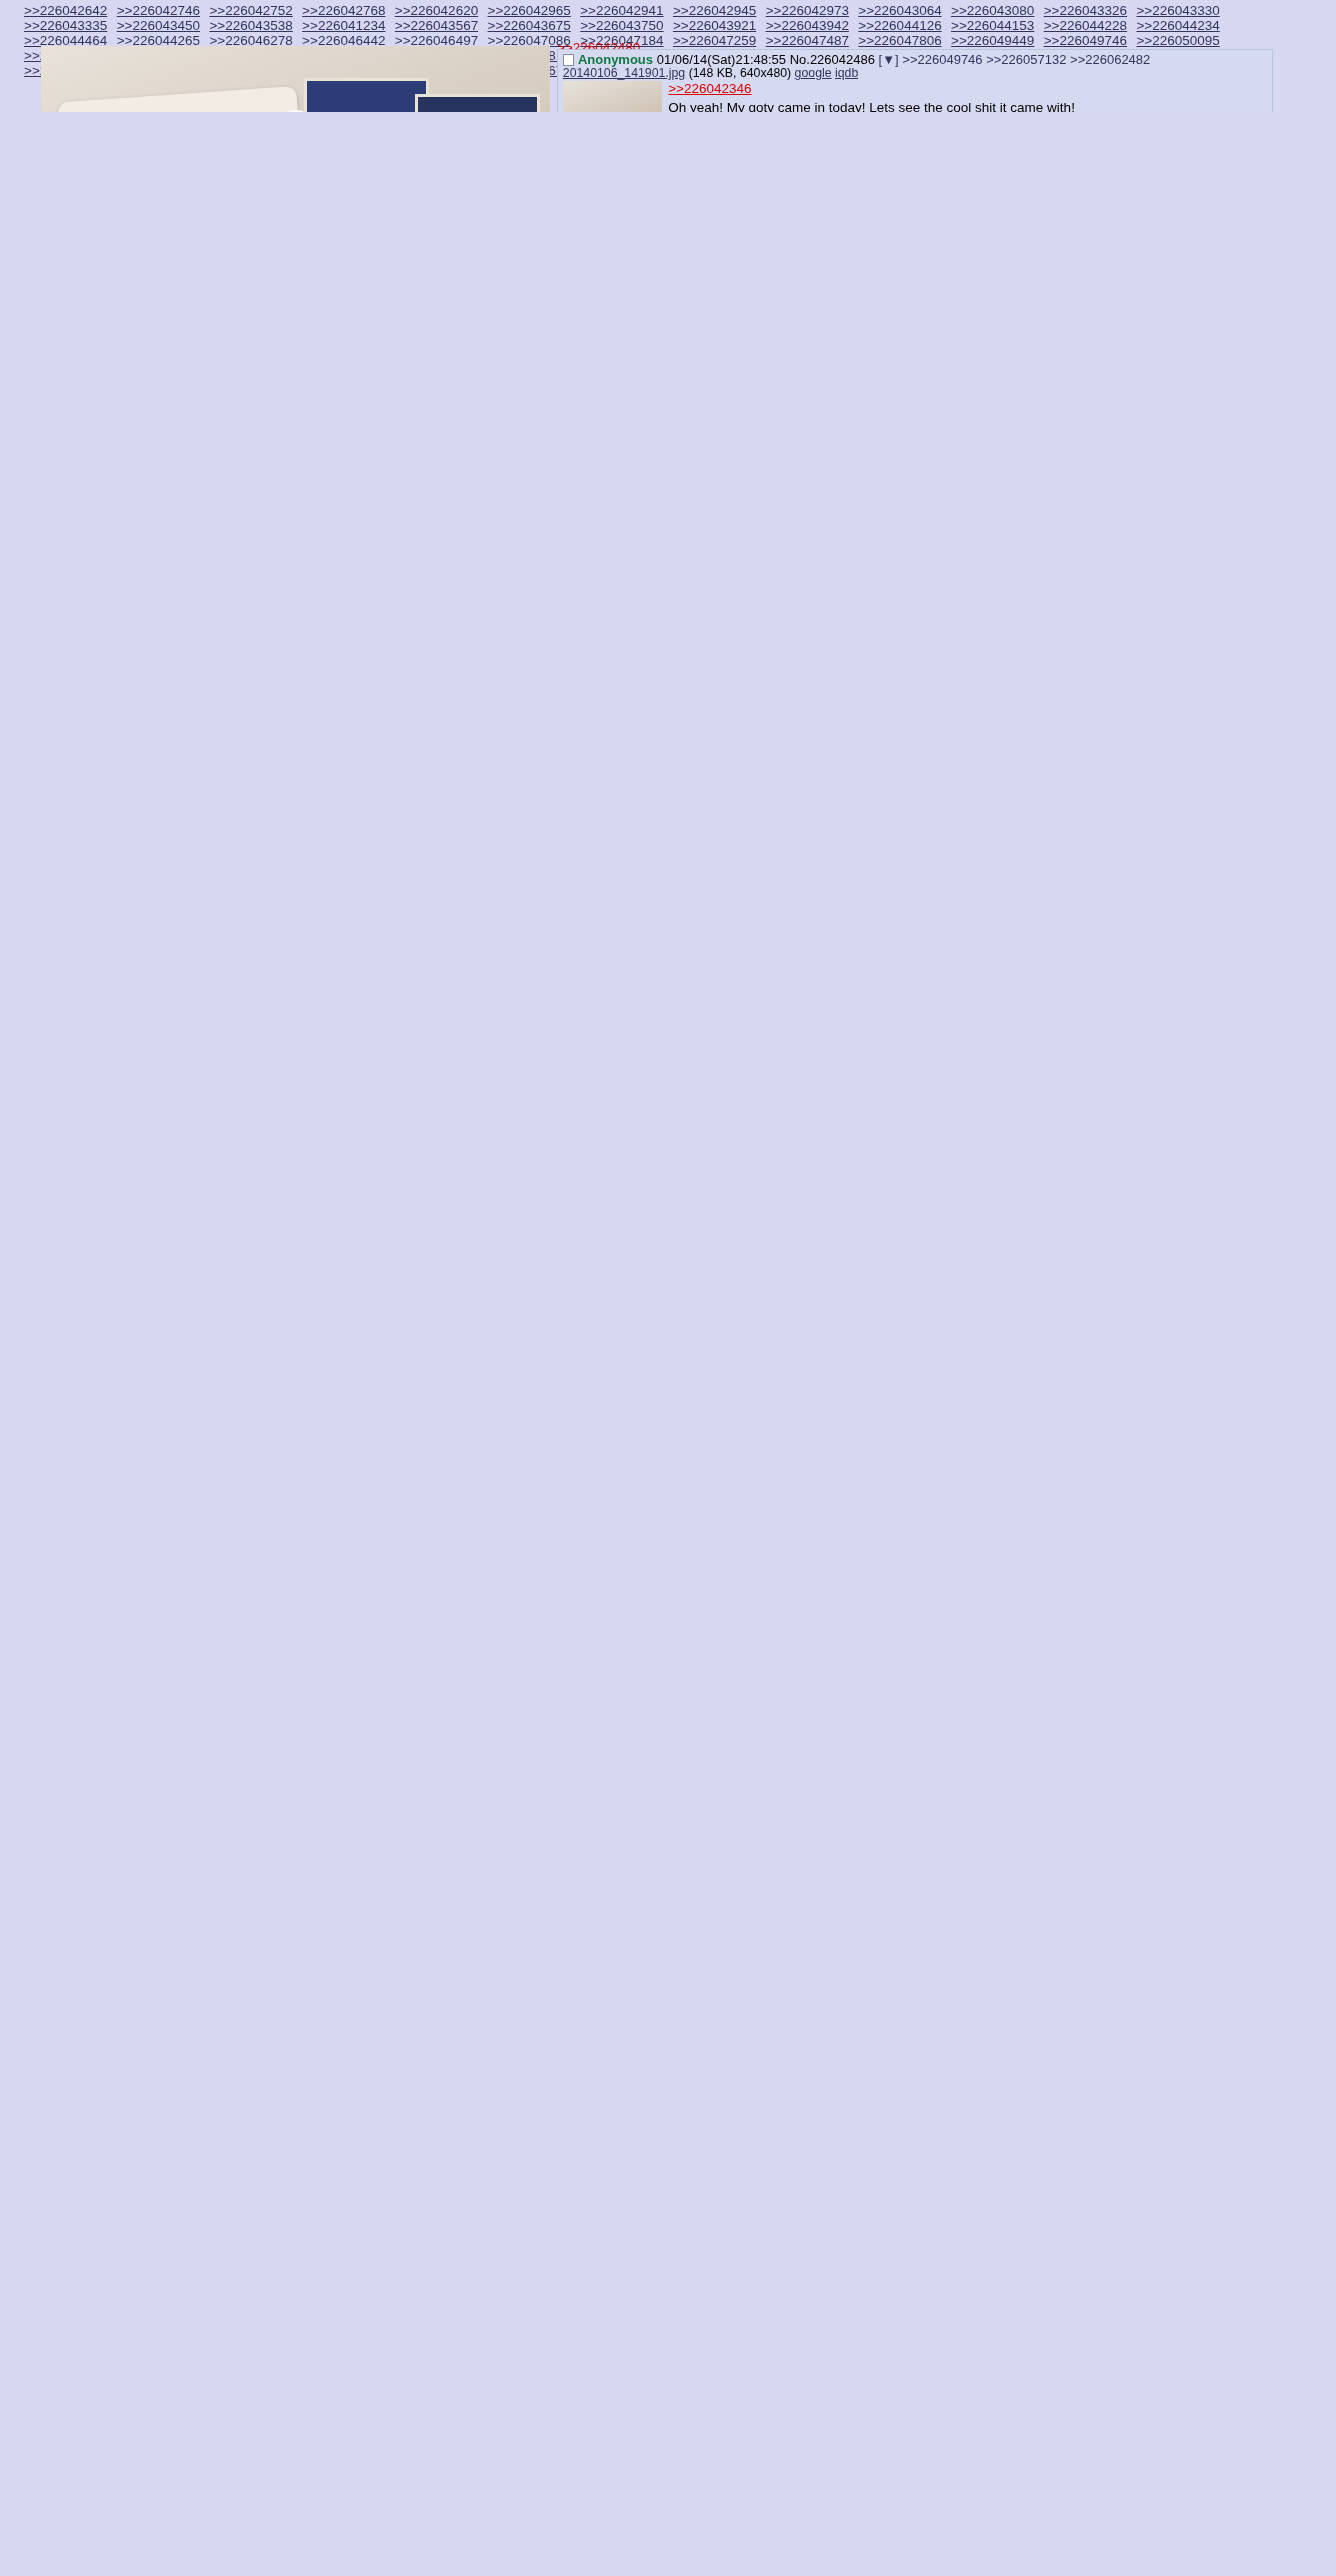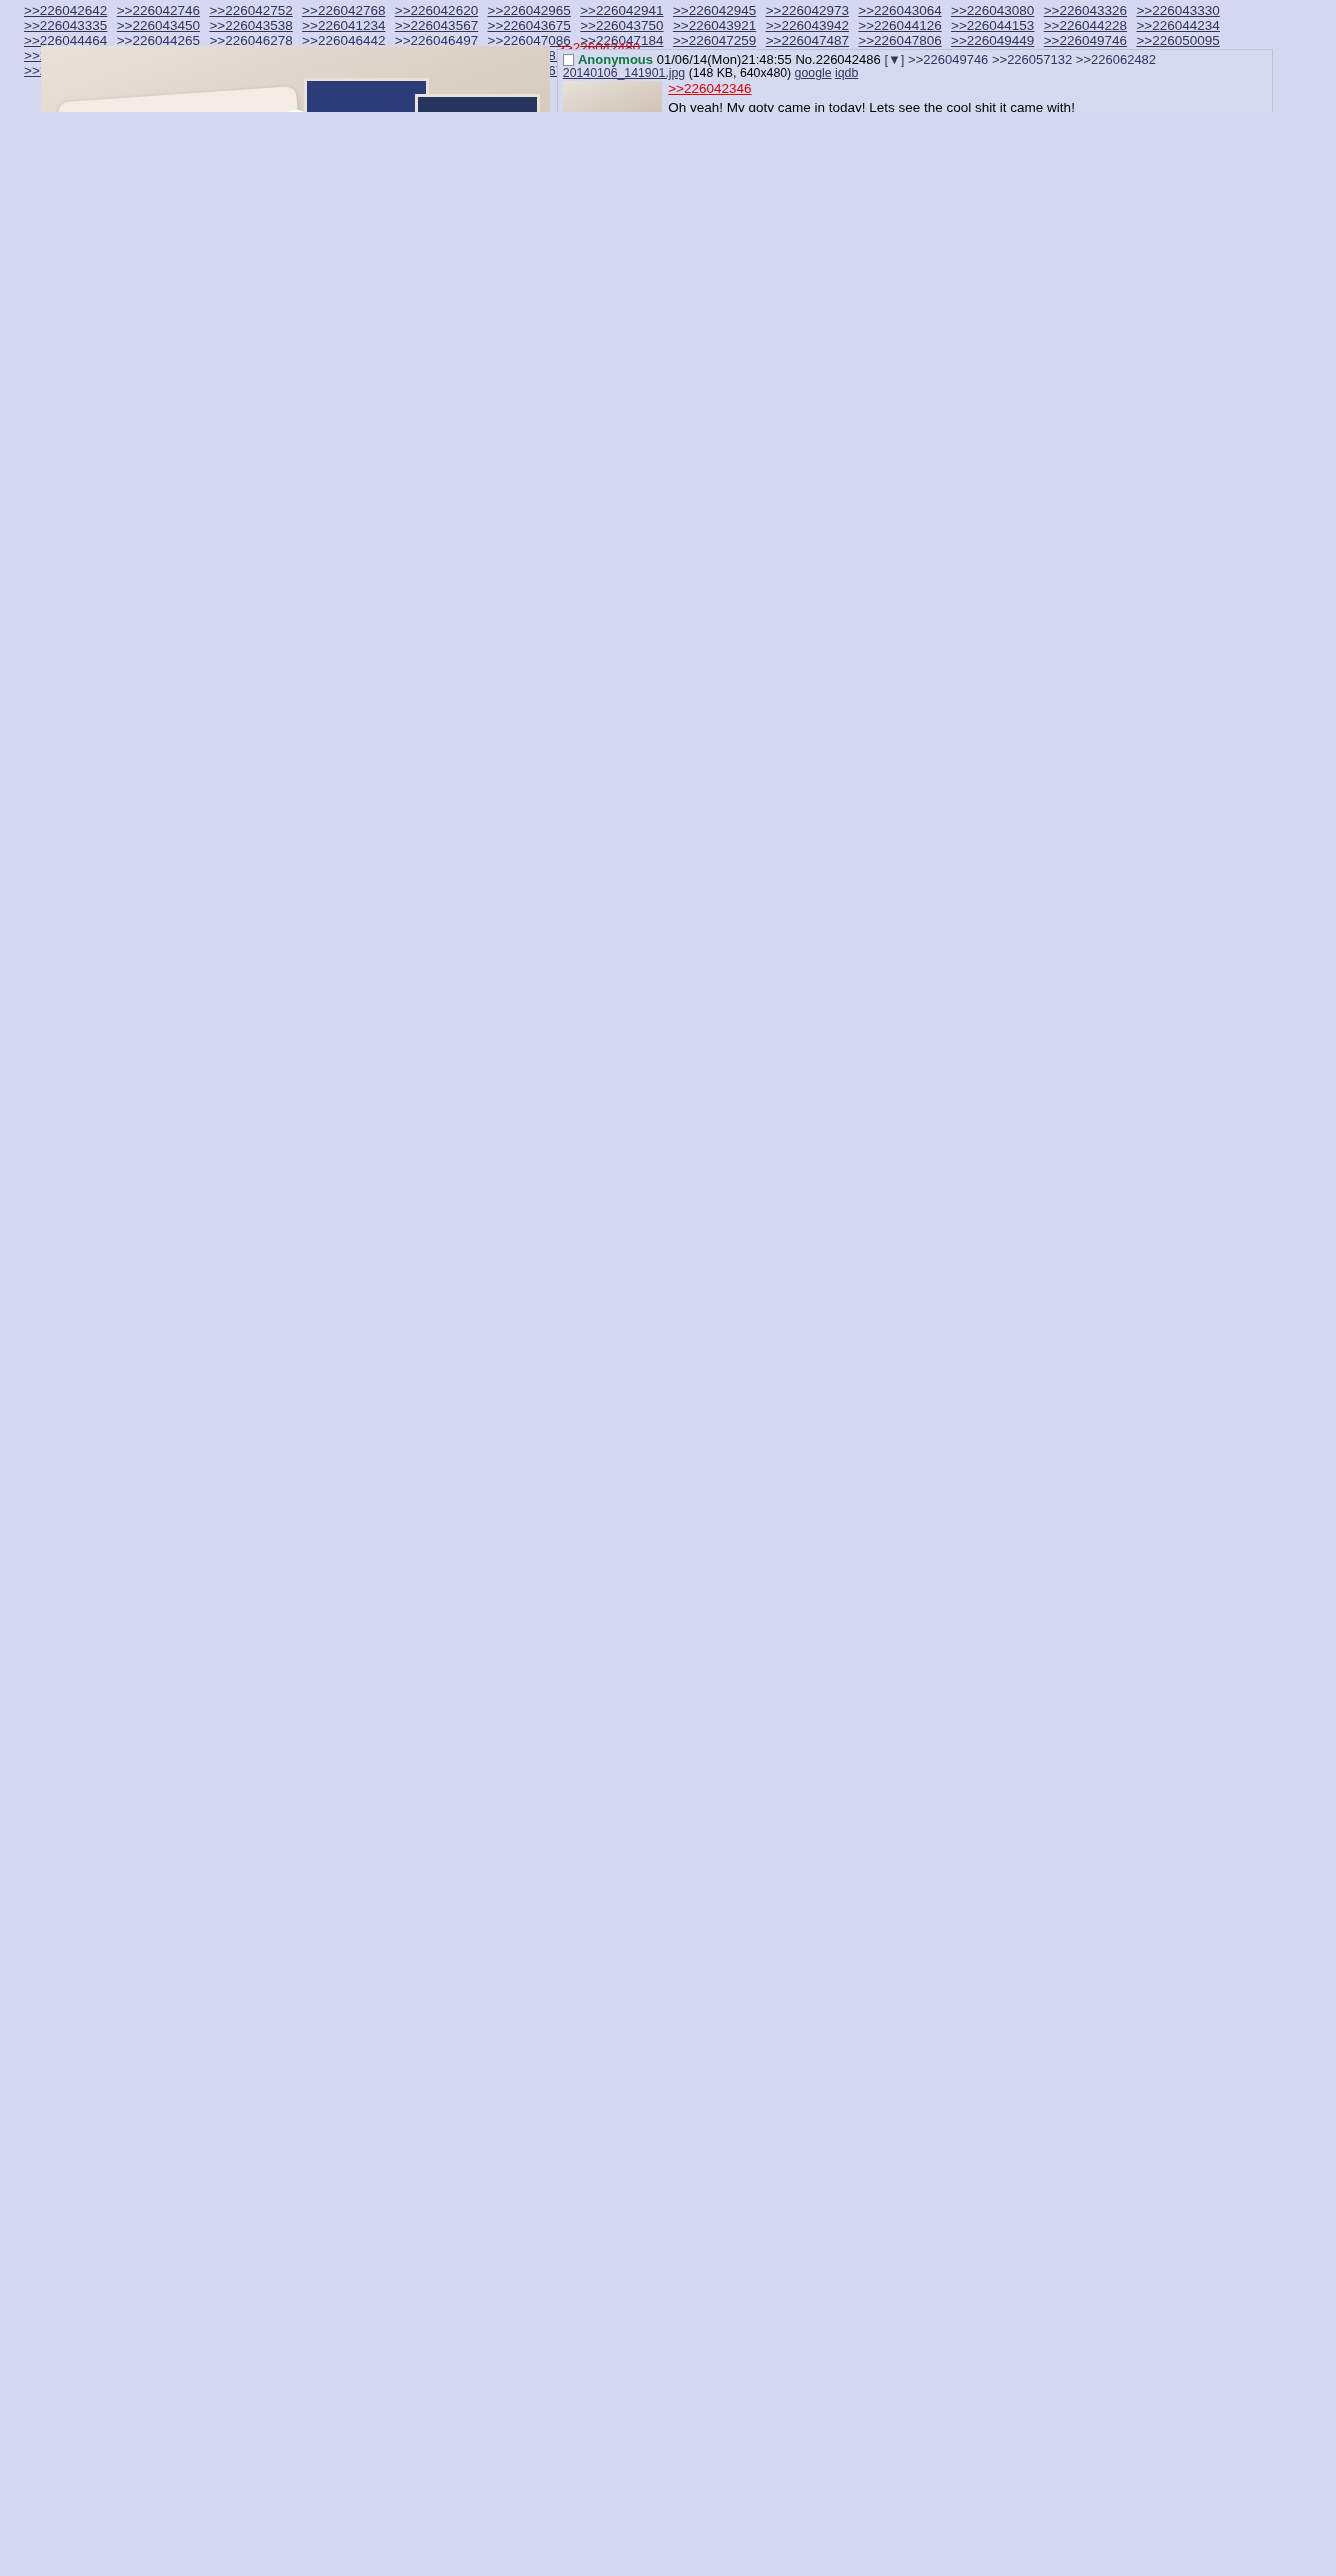--- a/index.html
+++ b/index.html
@@ -136,21 +136,21 @@
   </div>
 
   <div style="position:absolute;left:557px;top:40px;font-size:13.5px;">
     <span class="quotelink">&gt;&gt;226042480</span>
   </div>
 
   <div class="post" style="left:557px;top:49px;width:716px;">
     <div class="hdr">
       <span class="chk"></span>
       <span class="name">Anonymous</span>
-      <span class="date">01/06/14(Mon)21:48:55 No.226042486</span>
+      <span class="date">01/06/14(Sat)21:48:55 No.226042486</span>
       <span class="ctrl">[▼]</span>
       <span class="ctrl">&gt;&gt;226049746  &gt;&gt;226057132  &gt;&gt;226062482</span>
     </div>
     <div class="fileinfo">
       <a href="#">20140106_141901.jpg</a>
       <span>(148 KB, 640x480)</span>
       <a href="#">google</a>
       <a href="#">iqdb</a>
     </div>
     <div class="row">

